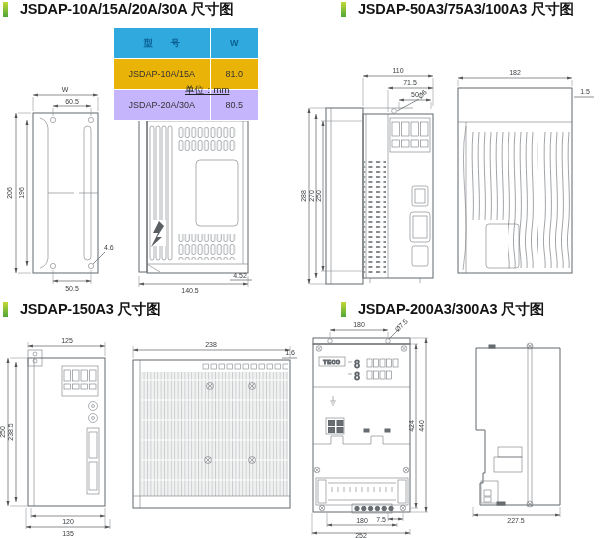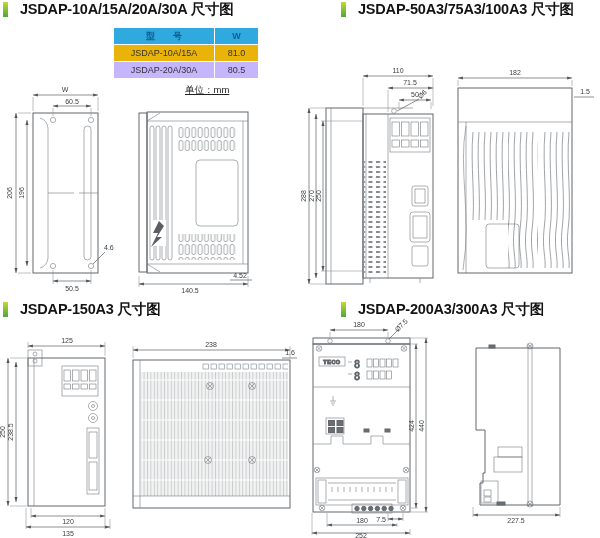--- a/index.html
+++ b/index.html
@@ -12,21 +12,21 @@
   .q4 { left:300px; top:300px; width:300px; height:238px; }
 
   .sec-header { position:absolute; top:0; display:flex; align-items:center; gap:12px; z-index:3; }
   .q1 .sec-header, .q3 .sec-header { left:3px; }
   .q2 .sec-header, .q4 .sec-header { left:9px;margin-left:32px; }
   .accent { width:5px; height:15px; background:linear-gradient(#c3d935,#4fa637); flex:0 0 auto; }
   .sec-title { margin:0; font-size:14.5px; font-weight:bold; color:#141414; letter-spacing:-0.2px; white-space:nowrap; }
 
   .spec-table { position:absolute; left:113px; top:27px; width:146px; border-collapse:collapse;
                 font-size:9px; z-index:3; table-layout:fixed; }
-  .spec-table th, .spec-table td { border:1px solid #fff; text-align:center; padding:0; height:16px; }
+  .spec-table th, .spec-table td { border:1px solid #fff; text-align:center; padding:7px; height:16px; }
   .spec-table th { background:#2fa9de; color:#0d6094; font-weight:bold; }
   .spec-table .c-model { width:70%; }
   .spec-table .c-w { width:30%; }
   .spec-table tr.r0 td { background:#eab308; color:#333; }
   .spec-table tr.r1 td { background:#c4b5fd; color:#333; }
   .unit { position:absolute; left:185px; top:84px; width:74px; text-align:left; font-size:9.5px; color:#222; z-index:3;text-decoration:underline; }
 
   svg.drawing { position:absolute; left:0; top:0; width:100%; height:100%; }
   svg .body  { fill:none; stroke:#62686d; stroke-width:1; }
   svg .det   { fill:none; stroke:#75797d; stroke-width:0.6; }

